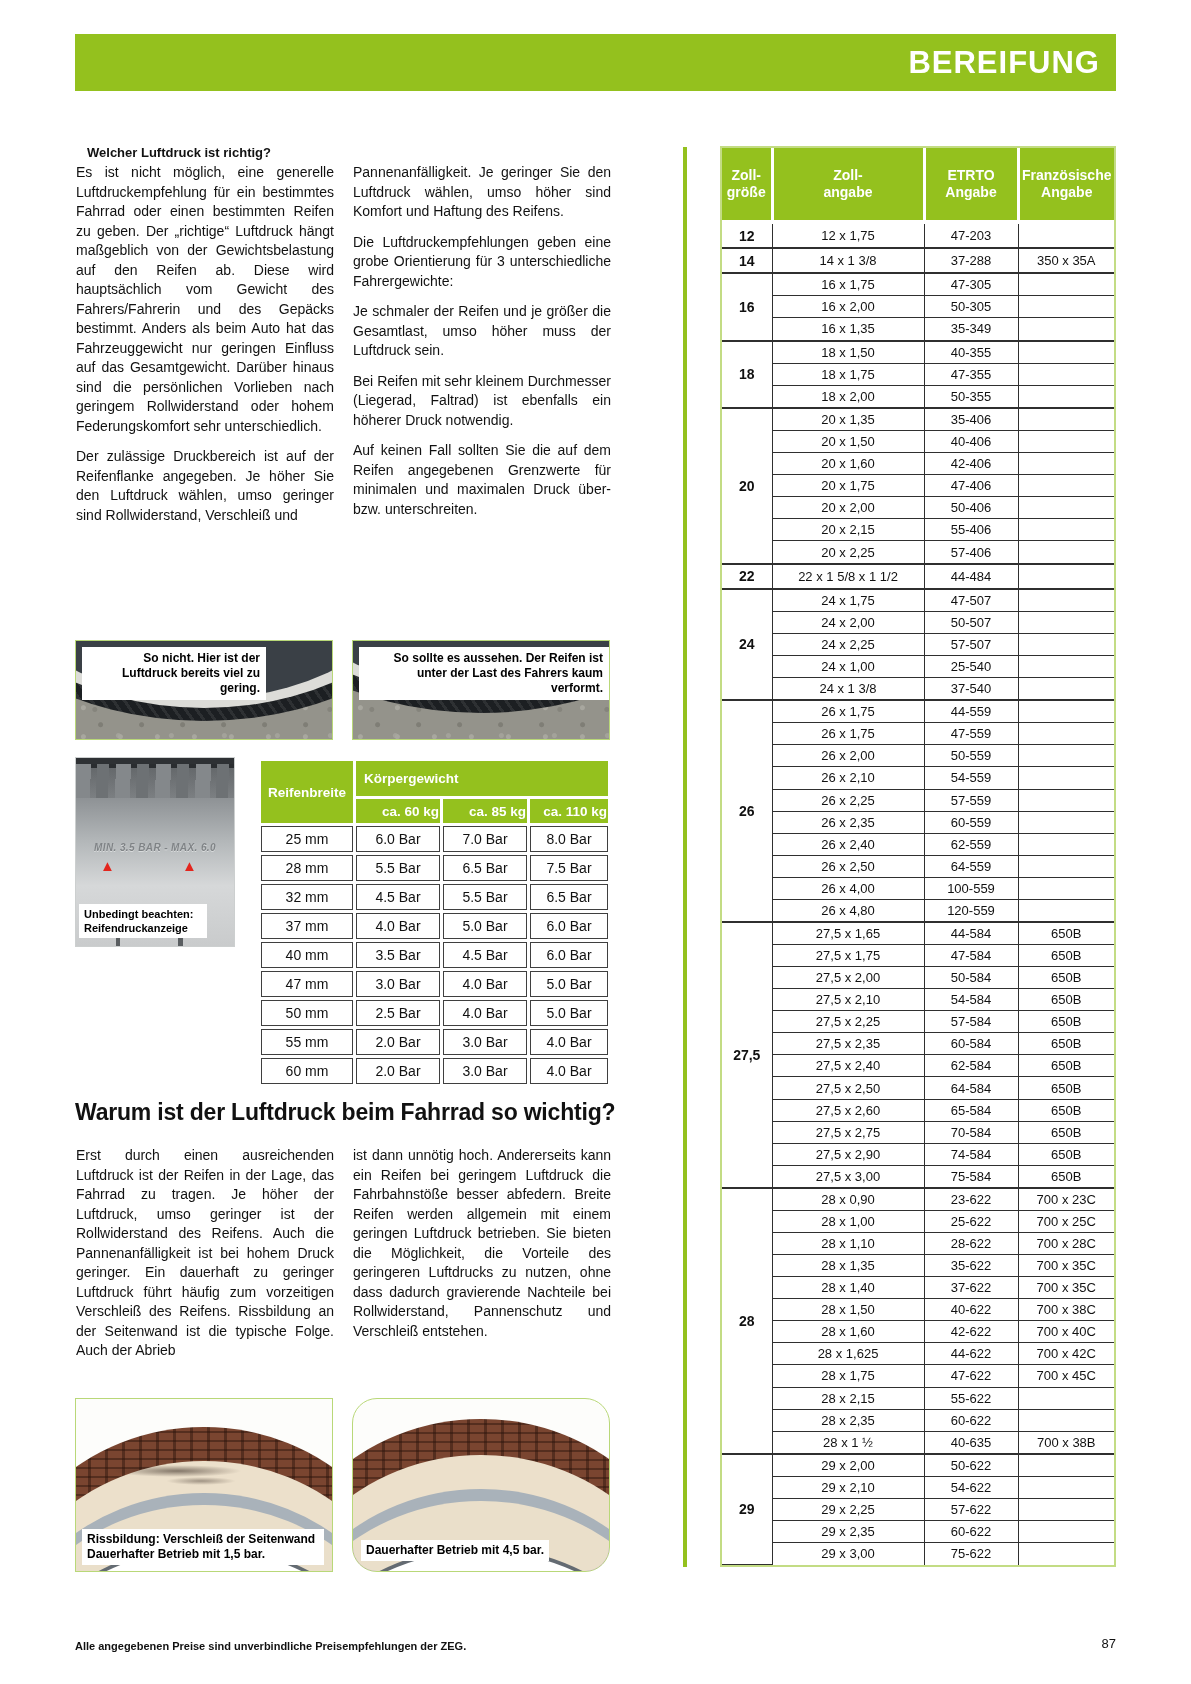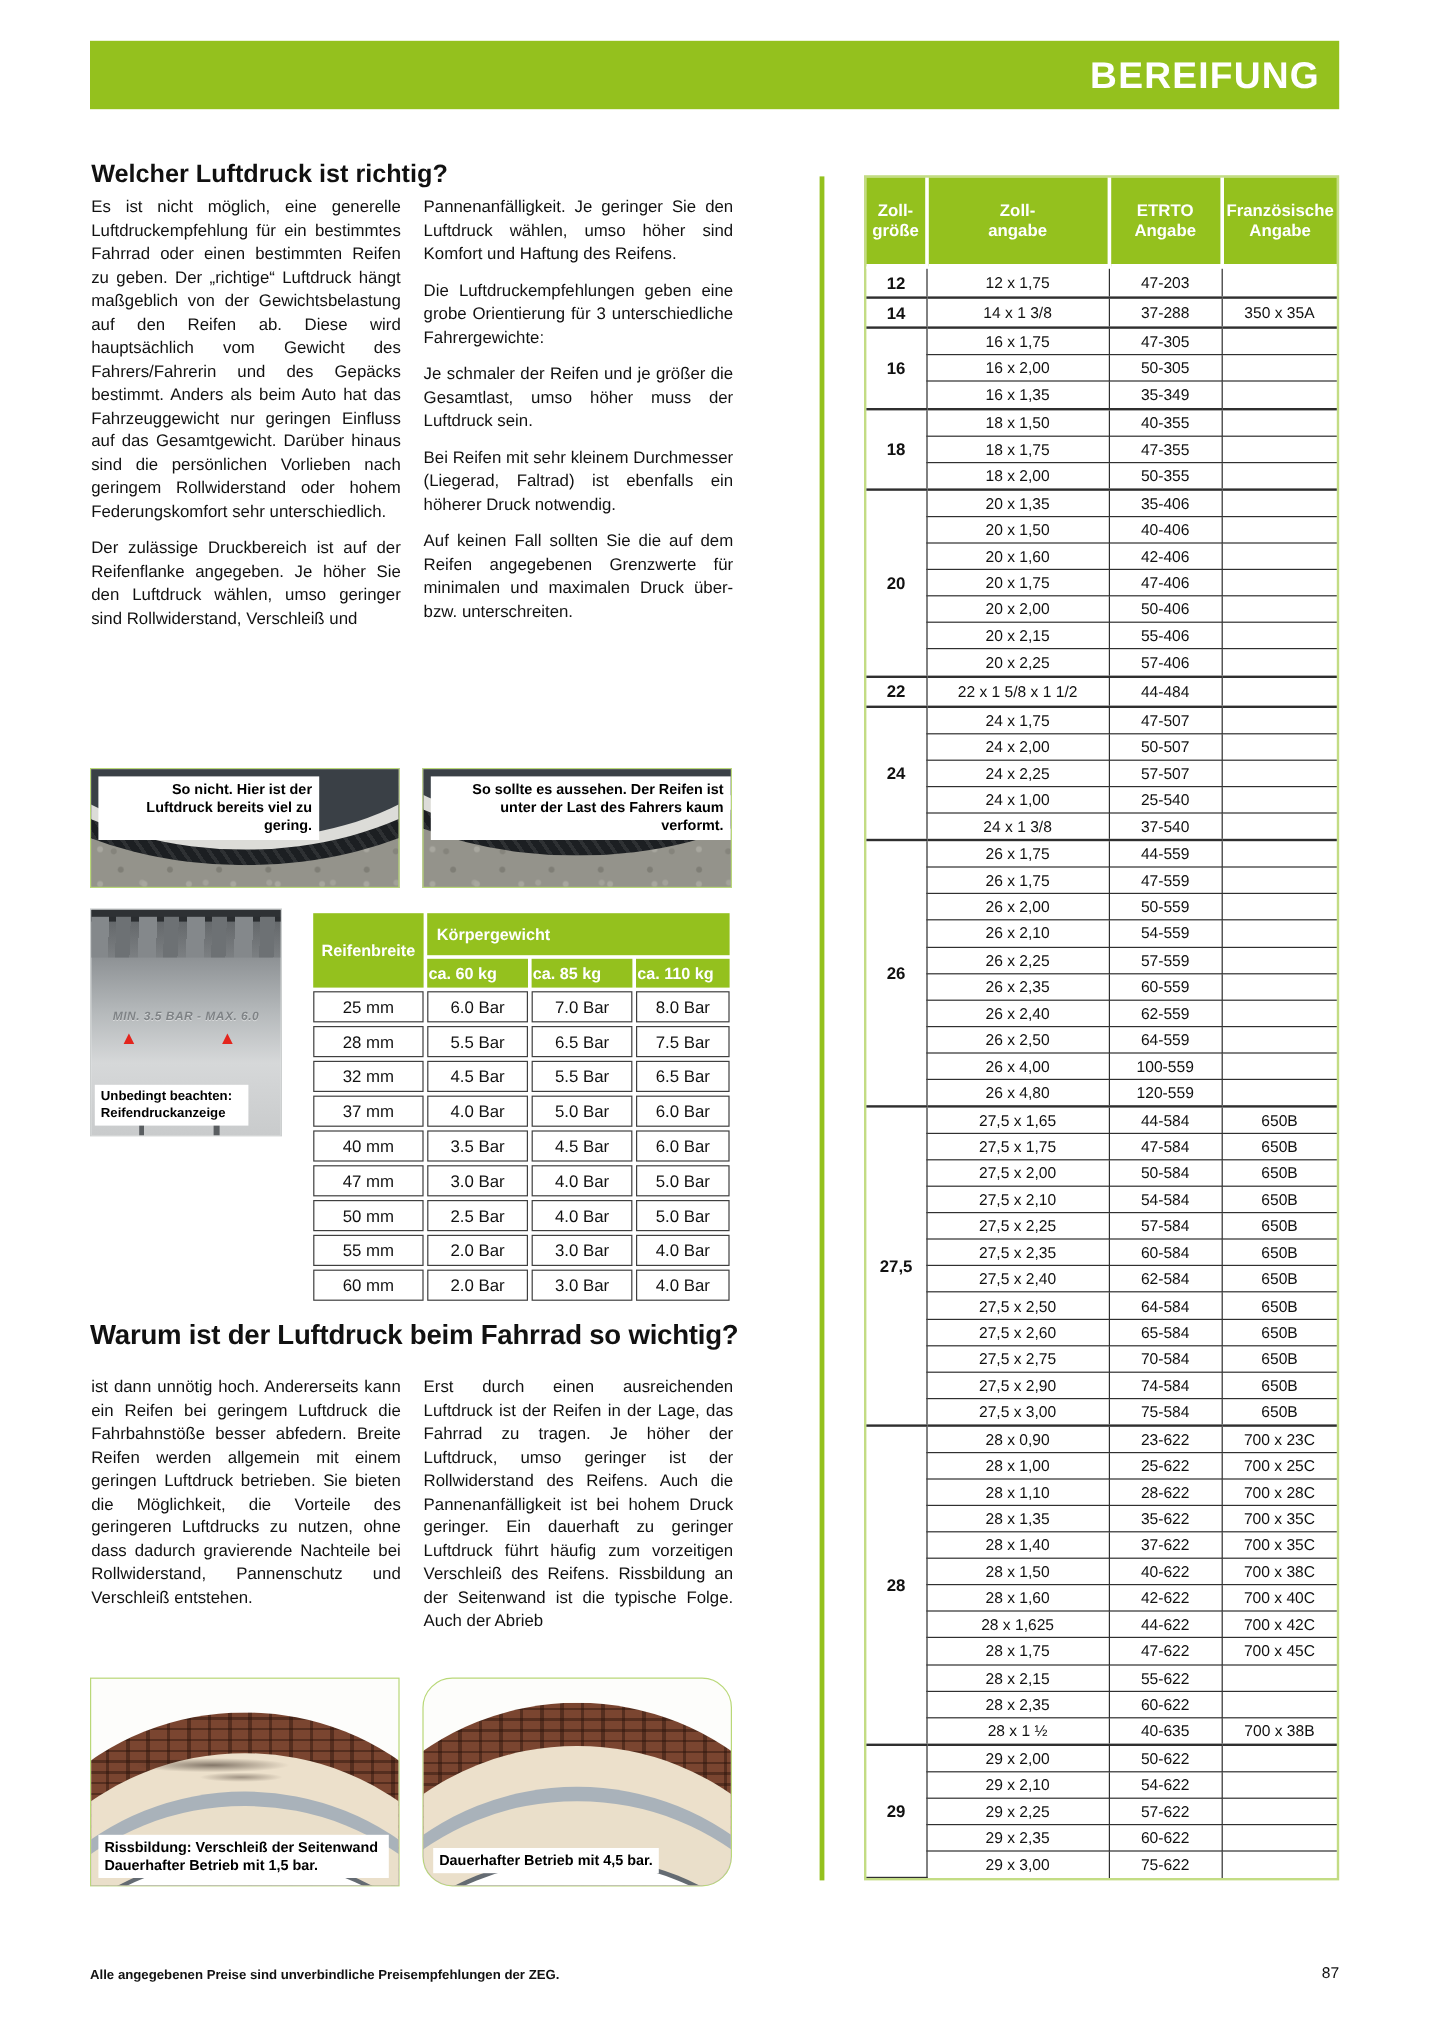--- a/index.html
+++ b/index.html
@@ -10,21 +10,21 @@
 
   
   .header-bar {
     position:absolute; left:75px; top:34px; width:1041px; height:57px;
     background:#94c11e; display:flex; align-items:center; justify-content:flex-end;
     padding-right:16px; box-sizing:border-box;
   }
   .header-title { color:#fff; font-size:31px; font-weight:bold; letter-spacing:1px; }
 
   
-  .h1 { position:absolute; left:76px; top:134px; font-size:21px; font-weight:bold; margin:0; }
+  .h1 { position:absolute; left:76px; top:134px; font-size:13px; font-weight:bold; margin:11px; }
   .h2 { position:absolute; left:75px; top:1099px; font-size:23px; font-weight:bold; margin:0; letter-spacing:-0.2px; }
   .cols { position:absolute; display:flex; gap:19px; }
   .intro { left:76px; top:163px; width:536px; }
   .warum { left:76px; top:1146px; width:536px; }
   .col { width:258px; text-align:justify; font-size:14px; line-height:19.5px; }
   .col p { margin:0 0 11px 0; }
 
   
   .photo { position:absolute; overflow:hidden; border:1px solid #b9d878; box-sizing:border-box; }
   .photo-caption {
@@ -101,21 +101,21 @@
     background:radial-gradient(ellipse at center, rgba(45,32,24,0.4) 0%, transparent 70%); }
   .photo3 .photo-caption { bottom:6px; left:6px; width:232px; padding:3px 5px; }
   .photo4 .photo-caption { bottom:10px; left:8px; padding:3px 5px; }
 
   
   .ptable { position:absolute; left:258px; top:758px; border-collapse:separate; border-spacing:3px; }
   .ptable th, .ptable td { box-sizing:border-box; }
   .ptable thead th { background:#94c11e; color:#fff; font-weight:bold; font-size:13.5px; }
   .ptable .rb { width:92px; }
   .ptable .kg { text-align:left; padding:3px 8px; height:35px; }
-  .ptable .wh { width:84px; height:24px; text-align:left; }
+  .ptable .wh { width:84px; height:24px; text-align:right; }
   .ptable .wh3 { width:78px; }
   .ptable tbody td { border:1px solid #3f3f3f; background:#fff; text-align:center; font-size:14px; height:26px; }
 
   
   .vdivider { position:absolute; left:683px; top:147px; width:4px; height:1420px; background:#94c11e; }
   .stable-wrap { position:absolute; left:720px; top:146px; width:396px; height:1421px;
     border:2px solid #c3dc84; box-sizing:border-box; }
   .stable { width:100%; height:100%; border-collapse:collapse; table-layout:fixed; }
   .stable thead th { background:#94c11e; color:#fff; font-weight:bold; font-size:14px;
     line-height:17px; height:70px; border-bottom:4px solid #fff; }
@@ -248,24 +248,24 @@
           <td>3.0 Bar</td>
           <td>4.0 Bar</td>
         </tr>
       </tbody>
   </table>
 
   <h2 class="h2">Warum ist der Luftdruck beim Fahrrad so wichtig?</h2>
 
   <div class="cols warum">
     <div class="col">
-        <p>ist dann unnötig hoch. Andererseits kann ein Reifen bei geringem Luftdruck die Fahrbahnstöße besser abfedern. Breite Reifen werden allgemein mit einem geringen Luftdruck betrieben. Sie bieten die Möglichkeit, die Vorteile des geringeren Luftdrucks zu nutzen, ohne dass dadurch gravierende Nachteile bei Rollwiderstand, Pannenschutz und Verschleiß entstehen.</p>
+        <p>Erst durch einen ausreichenden Luftdruck ist  der Reifen in der Lage, das Fahrrad zu tragen. Je höher der Luftdruck, umso geringer ist der Rollwiderstand des Reifens. Auch die Pannenanfälligkeit ist bei hohem Druck geringer. Ein dauerhaft zu geringer Luftdruck führt häufig zum vorzeitigen Verschleiß des Reifens. Rissbildung an der Seitenwand ist die typische Folge. Auch der Abrieb</p>
       </div>
     <div class="col">
-        <p>Erst durch einen ausreichenden Luftdruck ist  der Reifen in der Lage, das Fahrrad zu tragen. Je höher der Luftdruck, umso geringer ist der Rollwiderstand des Reifens. Auch die Pannenanfälligkeit ist bei hohem Druck geringer. Ein dauerhaft zu geringer Luftdruck führt häufig zum vorzeitigen Verschleiß des Reifens. Rissbildung an der Seitenwand ist die typische Folge. Auch der Abrieb</p>
+        <p>ist dann unnötig hoch. Andererseits kann ein Reifen bei geringem Luftdruck die Fahrbahnstöße besser abfedern. Breite Reifen werden allgemein mit einem geringen Luftdruck betrieben. Sie bieten die Möglichkeit, die Vorteile des geringeren Luftdrucks zu nutzen, ohne dass dadurch gravierende Nachteile bei Rollwiderstand, Pannenschutz und Verschleiß entstehen.</p>
       </div>
   </div>
 
   <div class="photo photo3">
     <div class="arc band b-brown"></div>
     <div class="arc band b-cream1"></div>
     <div class="arc band b-gray"></div>
     <div class="arc band b-cream2"></div>
     <div class="arc band b-dark"></div>
     <div class="arc band b-white"></div>

